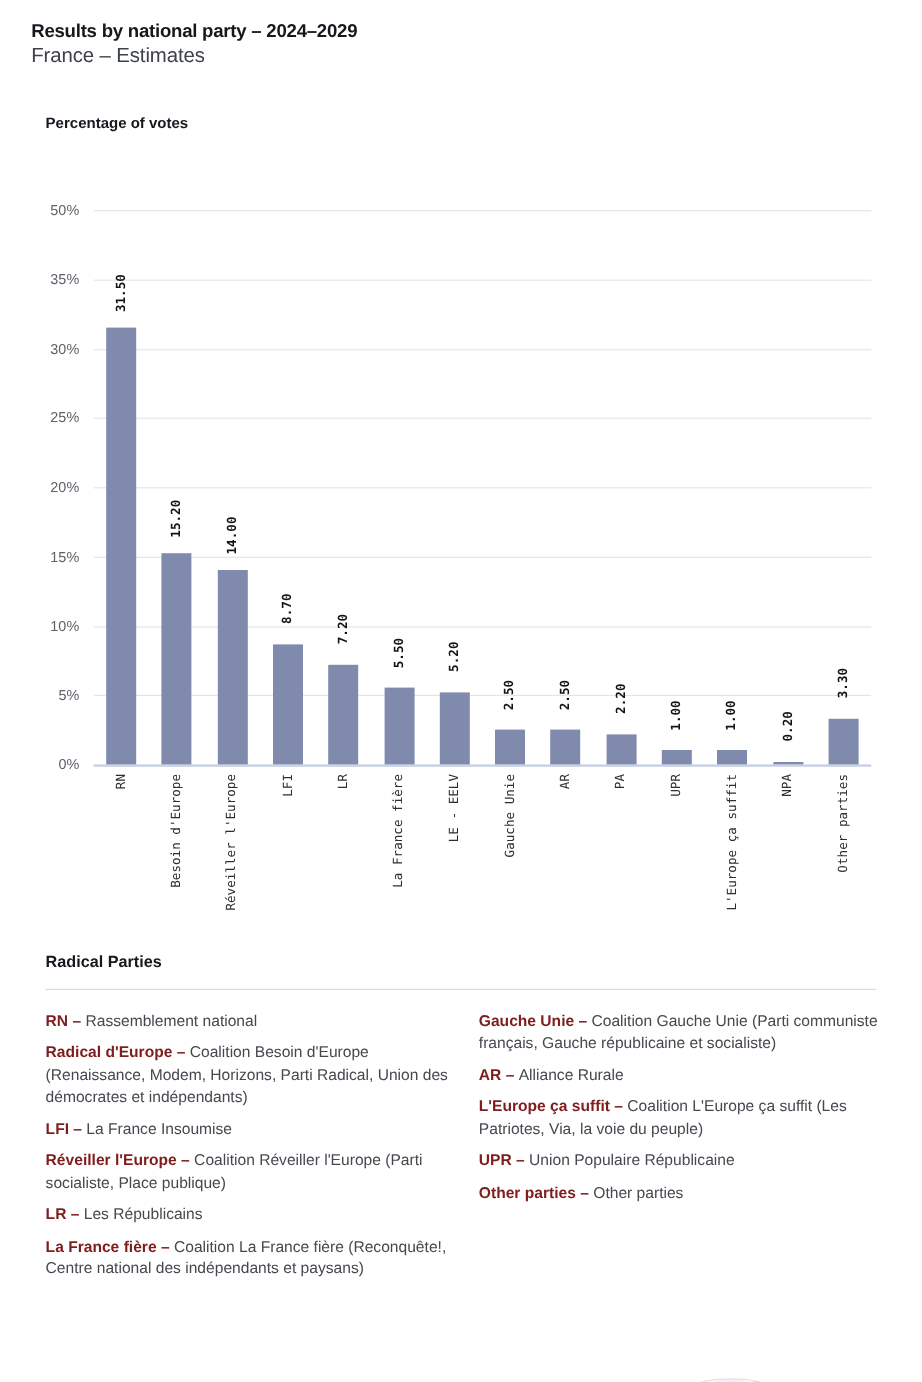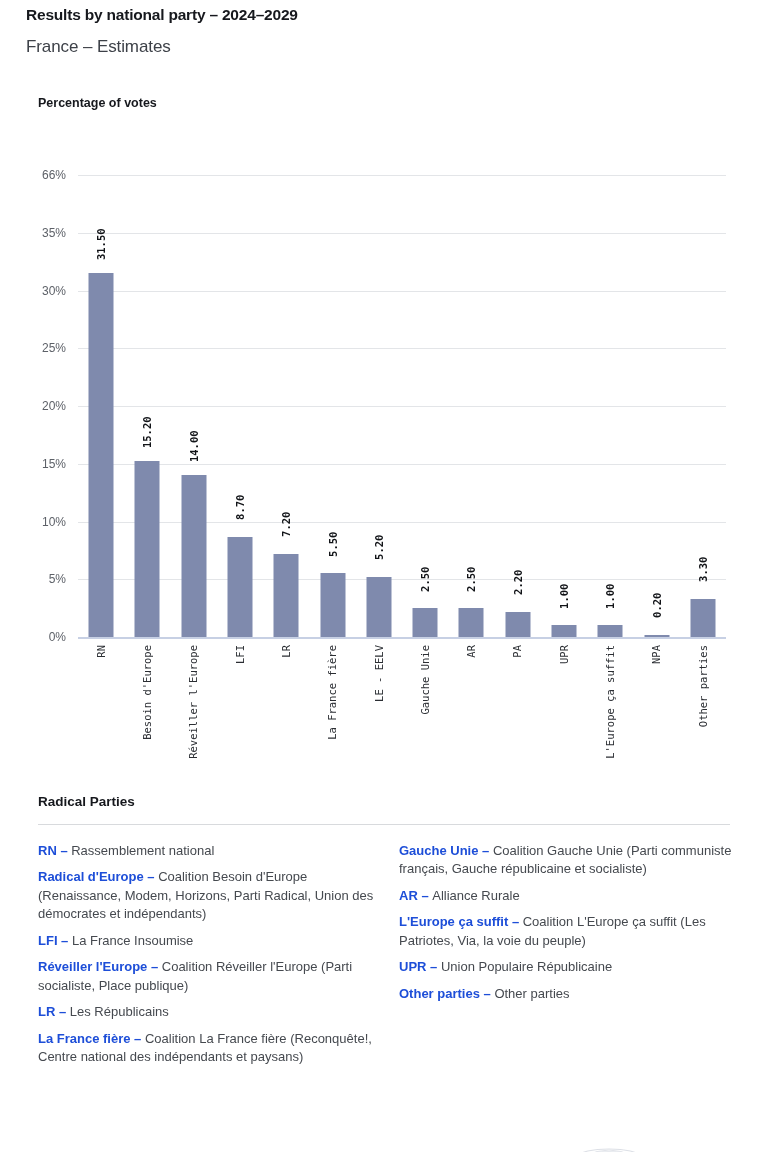--- a/index.html
+++ b/index.html
@@ -9,21 +9,21 @@
     background: #ffffff;
     font-family: "Liberation Sans", sans-serif;
     color: #1a1a1a;
     overflow: hidden;
   }
 
   .page { position: relative; width: 768px; height: 1152px; }
 
   
   .hdr-title {
-    position: absolute; left: 26px; top: 6px;
+    position: absolute; left: 26px; top: 18px;
     font-size: 15.5px; font-weight: bold; letter-spacing: -0.2px;
     color: #16181d;
   }
   .hdr-subtitle {
     position: absolute; left: 26px; top: 37px;
     font-size: 17px; font-weight: normal; color: #3d4148;
     letter-spacing: -0.1px;
   }
   .axis-caption {
     position: absolute; left: 38px; top: 96px;
@@ -116,21 +116,21 @@
     width: 700px;
     display: flex; gap: 22px;
   }
   .legend-col { width: 345px; }
   .legend-item {
     font-size: 13px;
     line-height: 1.42;
     color: #45494f;
     margin-bottom: 8px;
   }
-  .legend-item b { color: #1d4ed8; font-weight: bold; }
+  .legend-item b { color: #7f1d1d; font-weight: bold; }
 
   
   .watermark {
     position: absolute;
     left: 575px; top: 1136px;
     width: 68px; height: 26px;
     opacity: 0.30;
   }
 </style>
 </head>
@@ -156,21 +156,21 @@
       </div>
     <div class="ytick-wrap" id="yticks">
         <div class="ytick" style="top: 462px;">0%</div>
         <div class="ytick" style="top: 404.25px;">5%</div>
         <div class="ytick" style="top: 346.5px;">10%</div>
         <div class="ytick" style="top: 288.75px;">15%</div>
         <div class="ytick" style="top: 231px;">20%</div>
         <div class="ytick" style="top: 173.25px;">25%</div>
         <div class="ytick" style="top: 115.5px;">30%</div>
         <div class="ytick" style="top: 57.75px;">35%</div>
-        <div class="ytick" style="top: 0px;">66%</div>
+        <div class="ytick" style="top: 0px;">50%</div>
       </div>
     <div class="bars" id="bars">
         <div class="barslot" style="left: 0px; width: 46.2857px;">
           <div class="bar" style="height: 363.825px; background: rgb(127, 138, 173);"></div>
           <div class="barval" style="bottom: 387.825px;">31.50</div>
         </div>
         <div class="barslot" style="left: 46.2857px; width: 46.2857px;">
           <div class="bar" style="height: 175.56px; background: rgb(127, 138, 173);"></div>
           <div class="barval" style="bottom: 199.56px;">15.20</div>
         </div>

